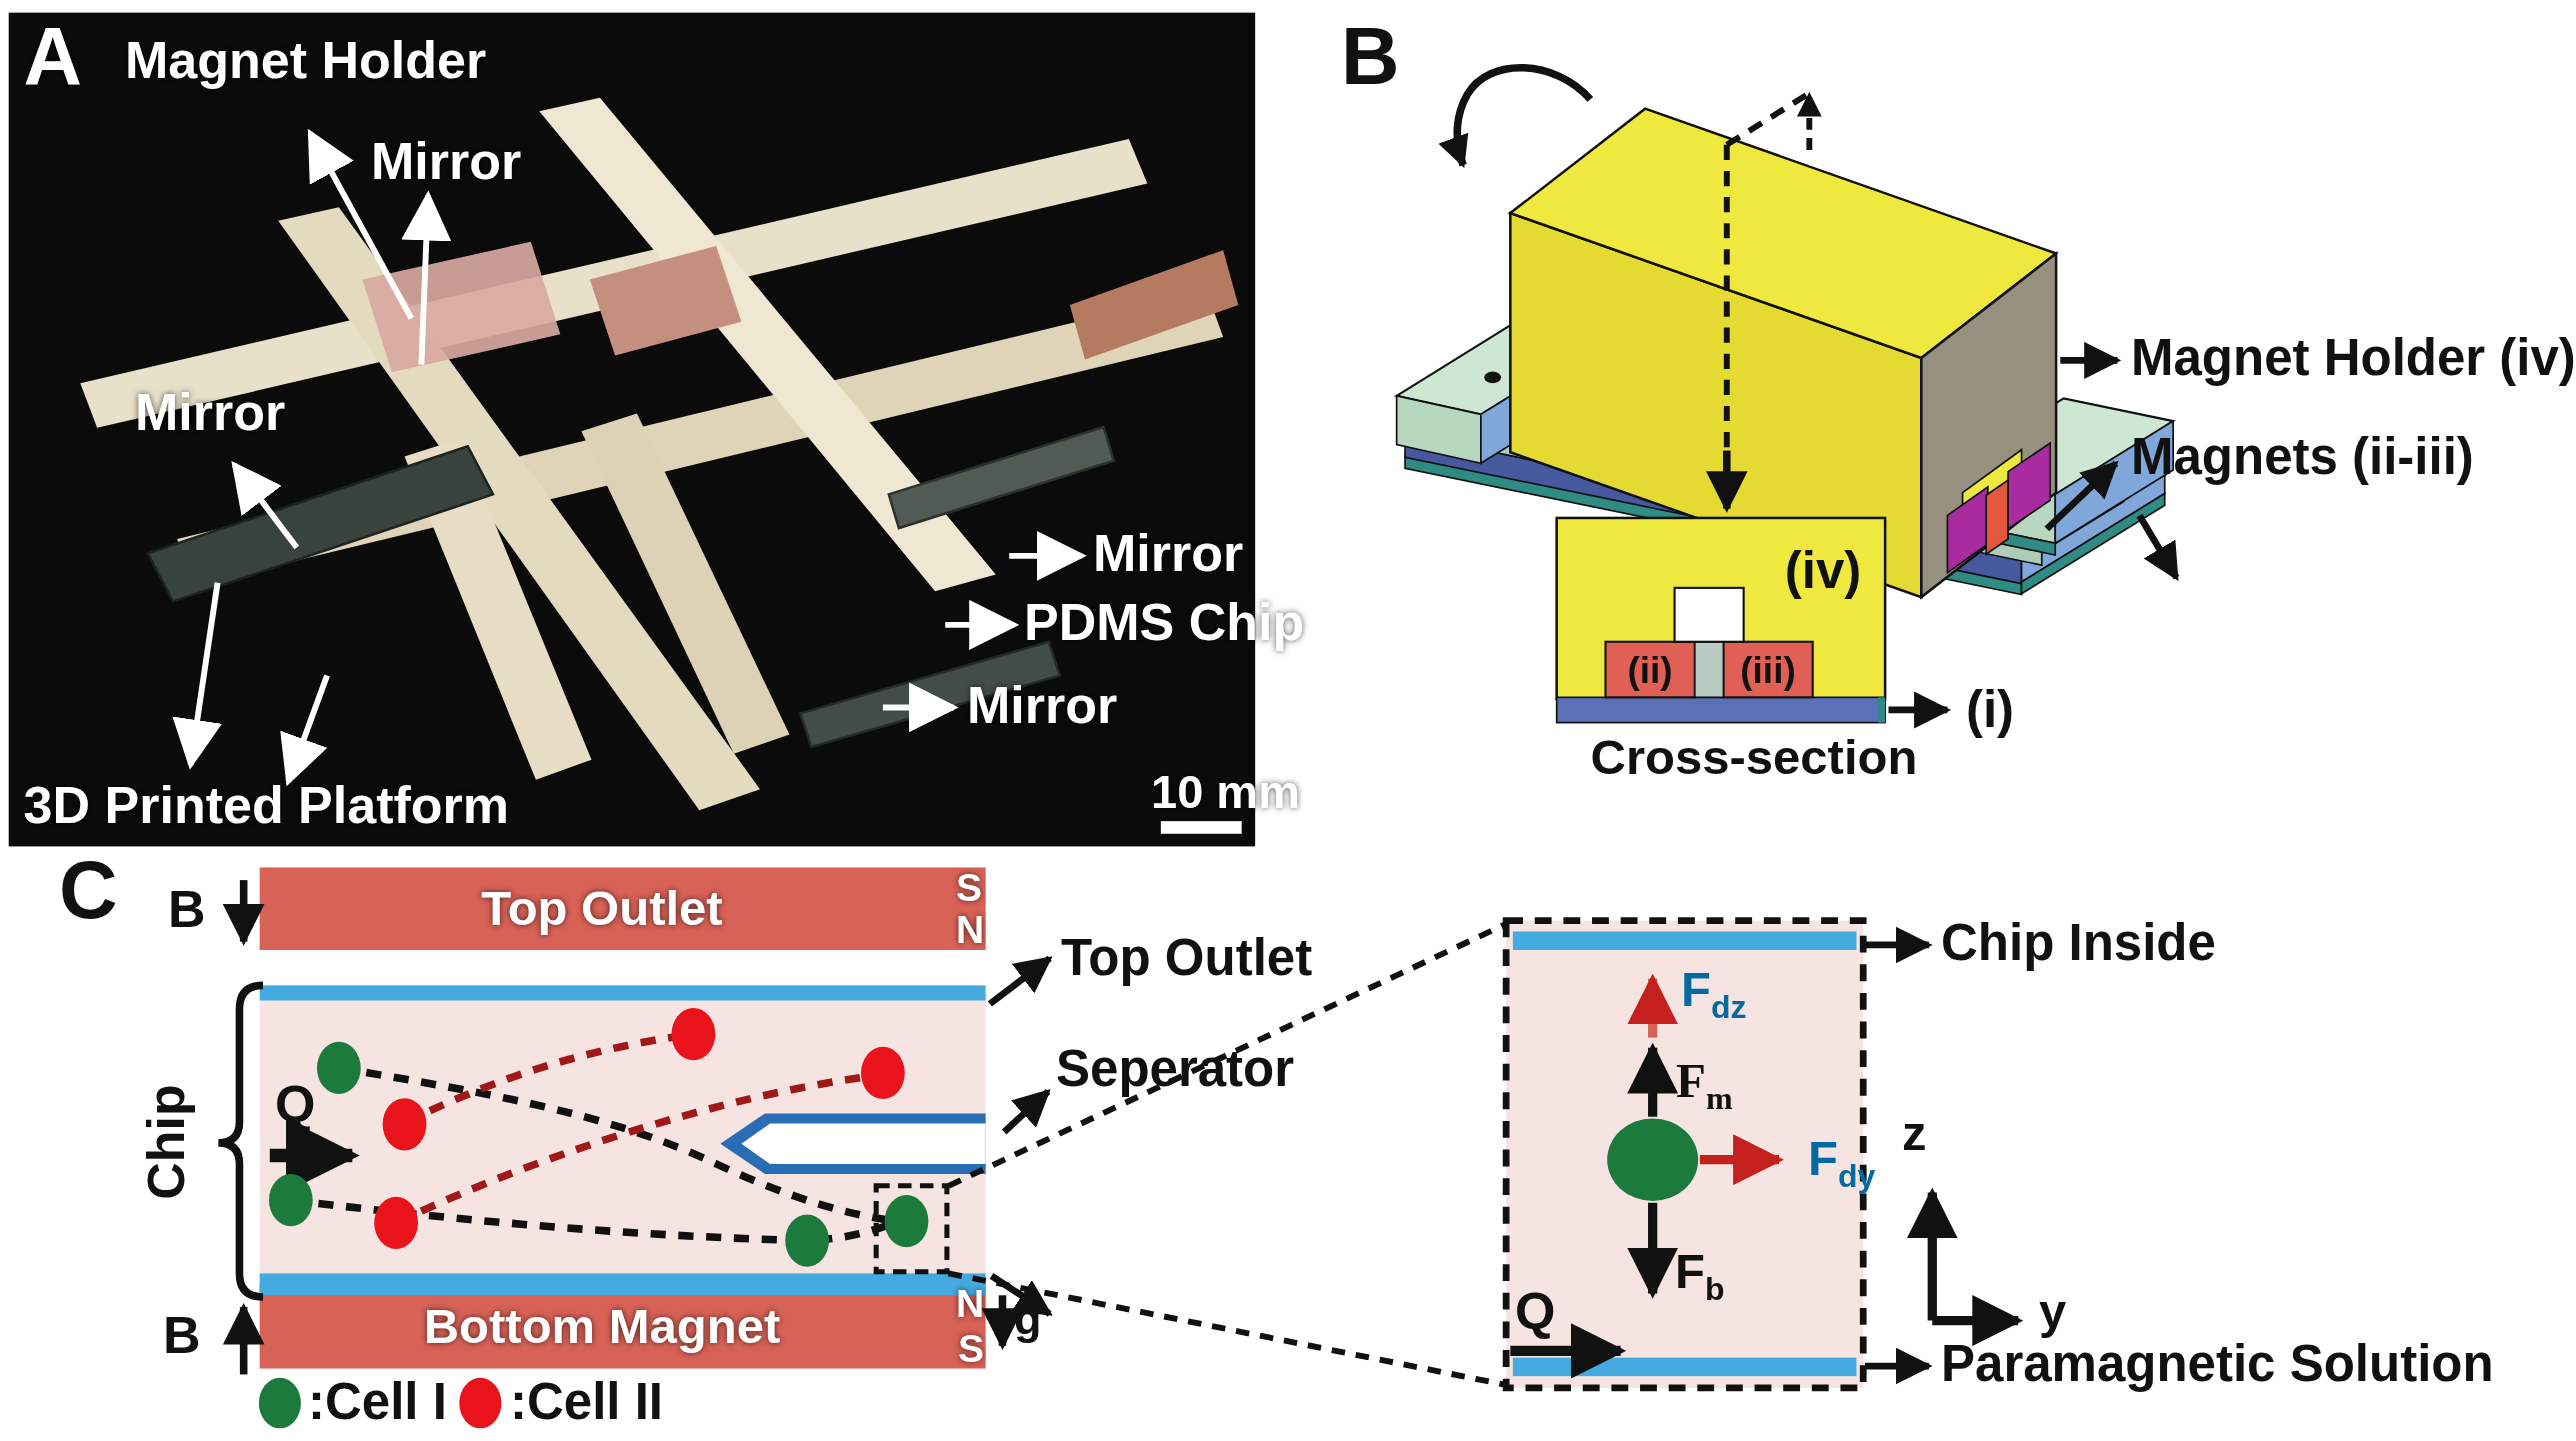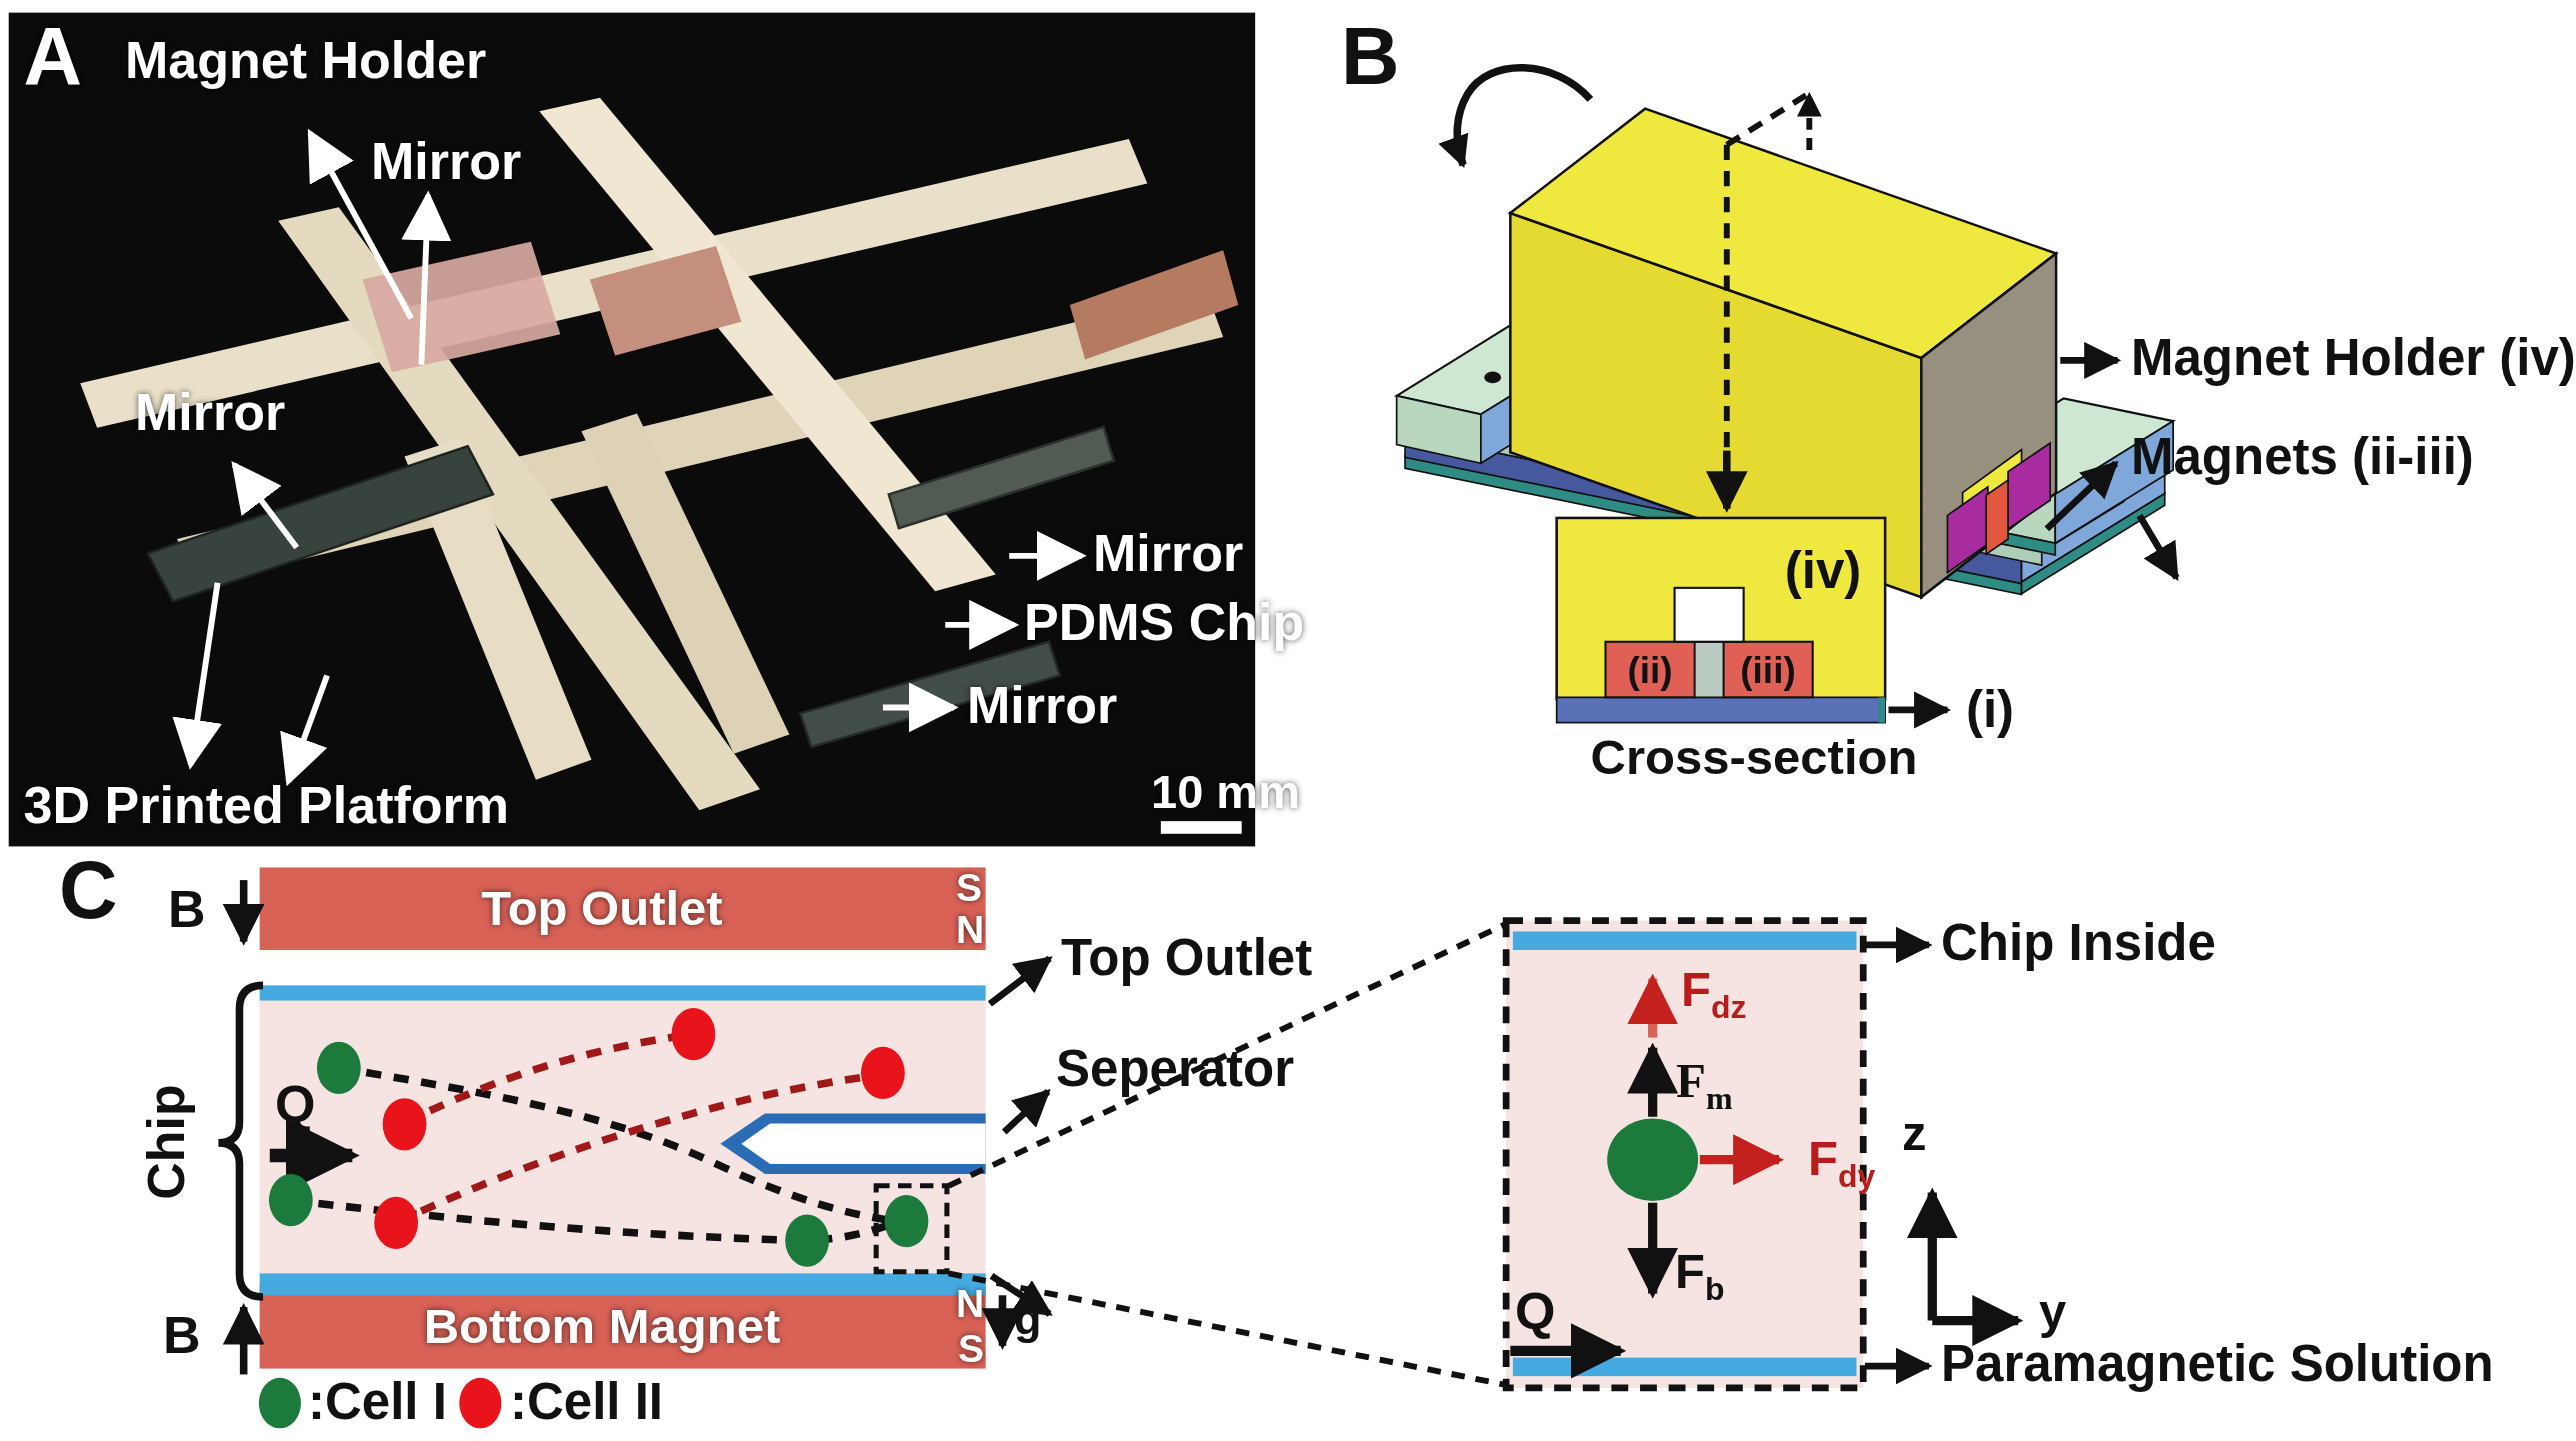--- a/index.html
+++ b/index.html
@@ -11,21 +11,21 @@
   .ctr{transform:translate(-50%,-50%);}
   .rot{transform:translate(-50%,-50%) rotate(-90deg);}
   .tag{font-size:81px;}
   .s60{font-size:51px;}
   .s62{font-size:52px;}
   .s58{font-size:49px;}
   .s56{font-size:47px;}
   .s54{font-size:45px;}
   .s46{font-size:39px;}
   .s44{font-size:37px;}
-  .red{color:#b91c1c;}
+  .red{color:#0369a1;}
   .force .f{font-size:49px;}
   .force .sub{font-size:32px;vertical-align:-11.8px;}
 </style>
 </head>
 <body>
 
 <div class="figure">
 
   <svg class="gfx" viewBox="0 0 3058 1711">
     <defs>

